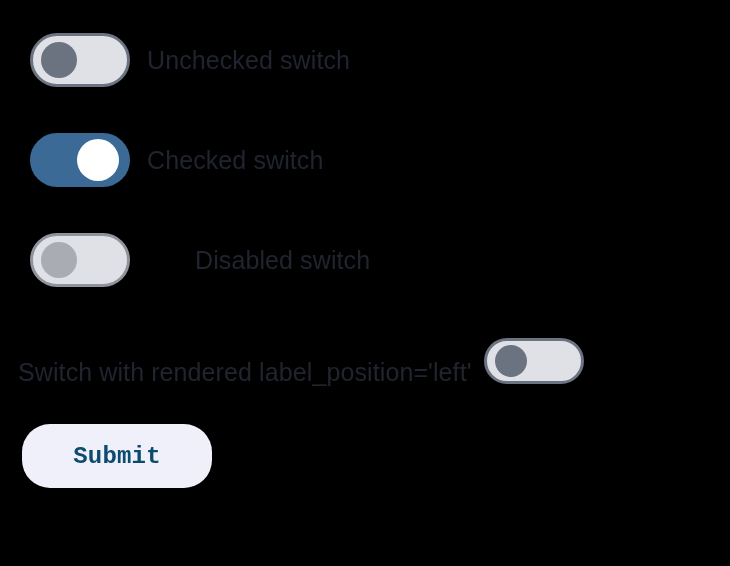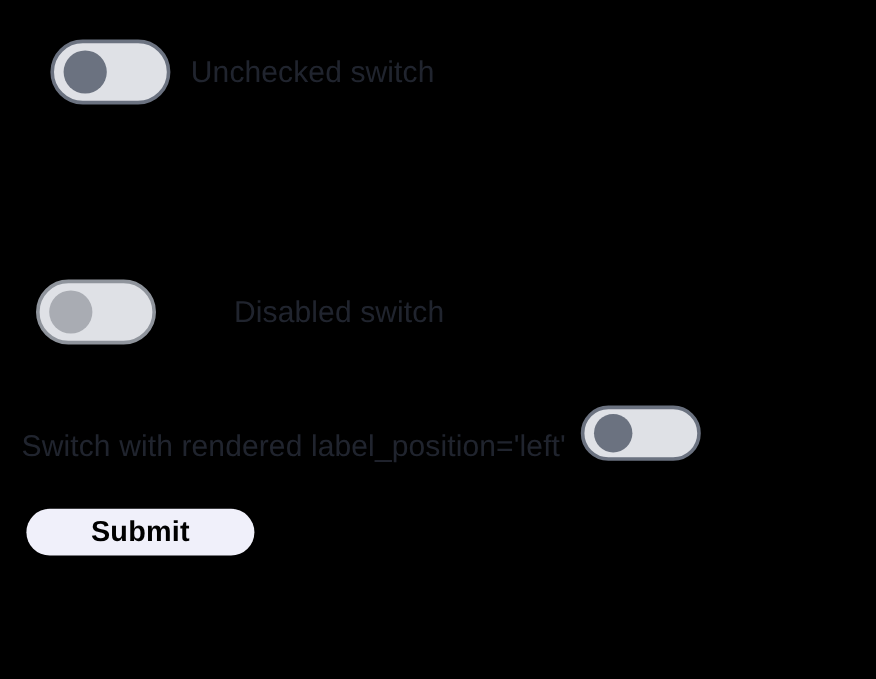--- a/index.html
+++ b/index.html
@@ -21,21 +21,21 @@
     height: 566px;
     background: #000000;
   }
 
   
   .switch-row {
     position: absolute;
     display: flex;
     align-items: center;
   }
-  .row-unchecked { left: 42px; top: 33px; text-align: right; }
+  .row-unchecked { left: 30px; top: 33px; text-align: right; }
   .row-checked   { left: 30px; top: 133px; }
   .row-disabled  { left: 30px; top: 233px; gap: 48px; }
   .row-leftlabel { left: 18px; top: 336px; width: 682px; }
 
   
   .switch {
     position: relative;
     width: 100px;
     height: 54px;
     border-radius: 27px;
@@ -109,45 +109,51 @@
   .row-leftlabel {
     justify-content: flex-start;
   }
 
   
   .submit-button {
     position: absolute;
     left: 22px;
     top: 424px;
     width: 190px;
-    height: 39px;
+    height: 64px;
     border: none;
     border-radius: 28px;
     background: #f0f0fa;
-    color: #000000;
-    font-family: Liberation Sans, sans-serif;
+    color: #0c4a6e;
+    font-family: Liberation Mono, monospace;
     font-size: 24px;
     font-weight: bold;
     letter-spacing: 0.2px;
     cursor: pointer;
     padding: 0;
   }
 </style>
 </head>
 <body>
 
 <div class="app">
 
   <div class="switch-row row-unchecked">
     <div class="switch" role="switch" aria-checked="false">
       <span class="thumb"></span>
     </div>
     <span class="switch-label">Unchecked switch</span>
   </div>
 
+  <div class="switch-row row-checked">
+    <div class="switch checked" role="switch" aria-checked="true">
+      <span class="thumb"></span>
+    </div>
+    <span class="switch-label">Checked switch</span>
+  </div>
 
   <div class="switch-row row-disabled">
     <div class="switch disabled" role="switch" aria-checked="false" aria-disabled="true">
       <span class="thumb"></span>
     </div>
     <span class="switch-label">Disabled switch</span>
   </div>
 
   <div class="switch-row row-leftlabel">
     <span class="switch-label left">Switch with rendered label_position='left'</span>

